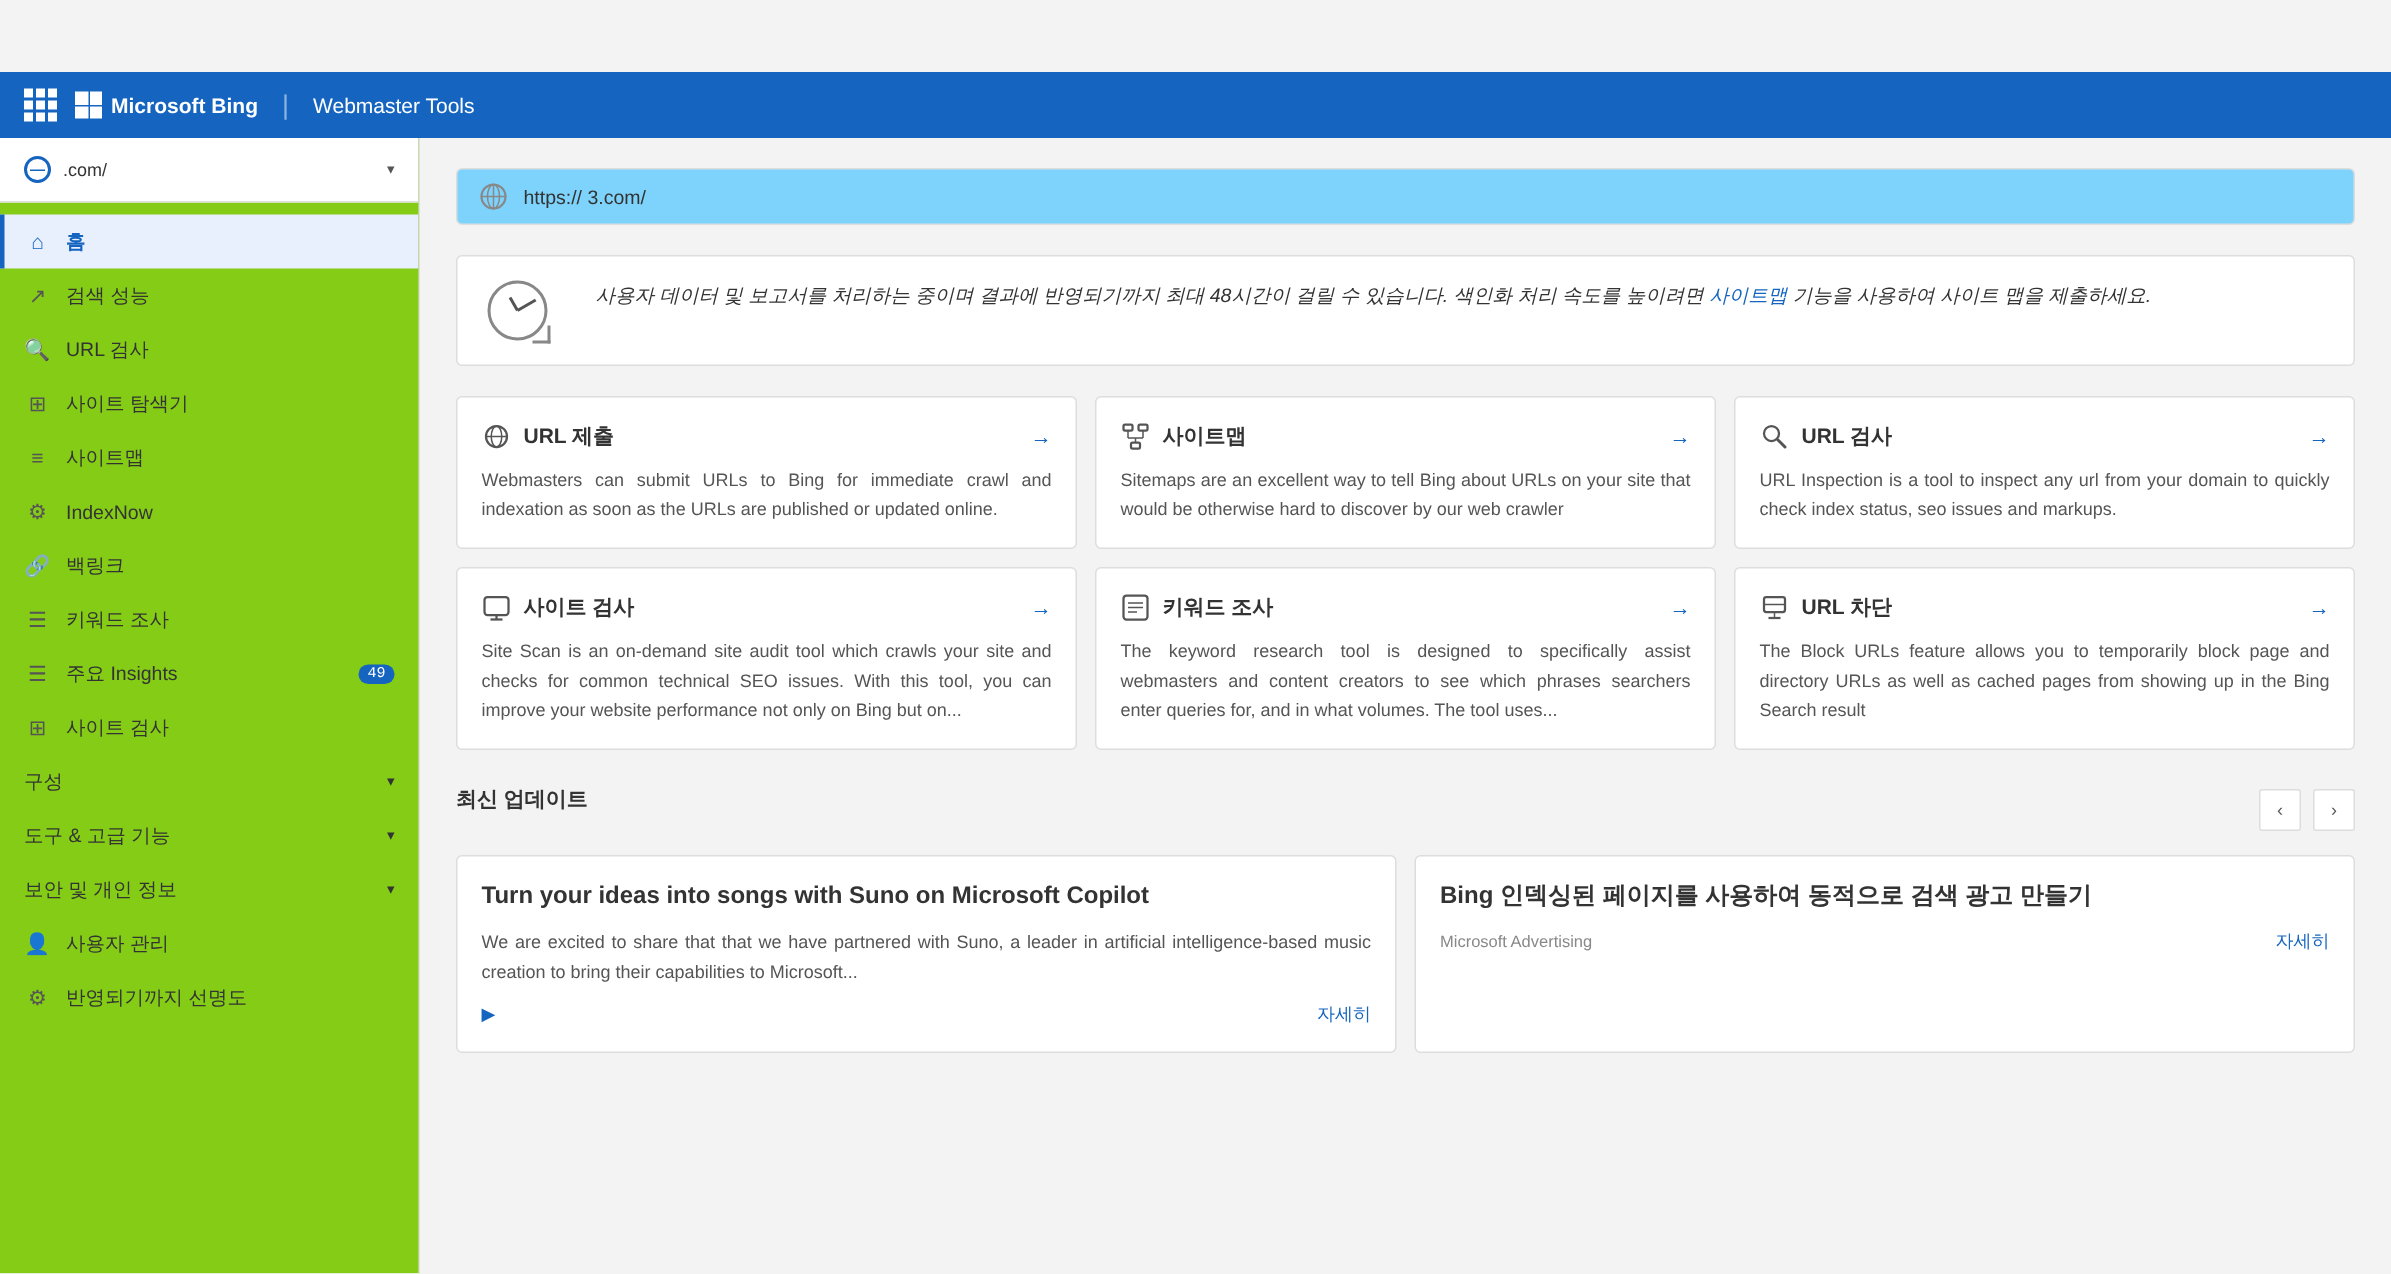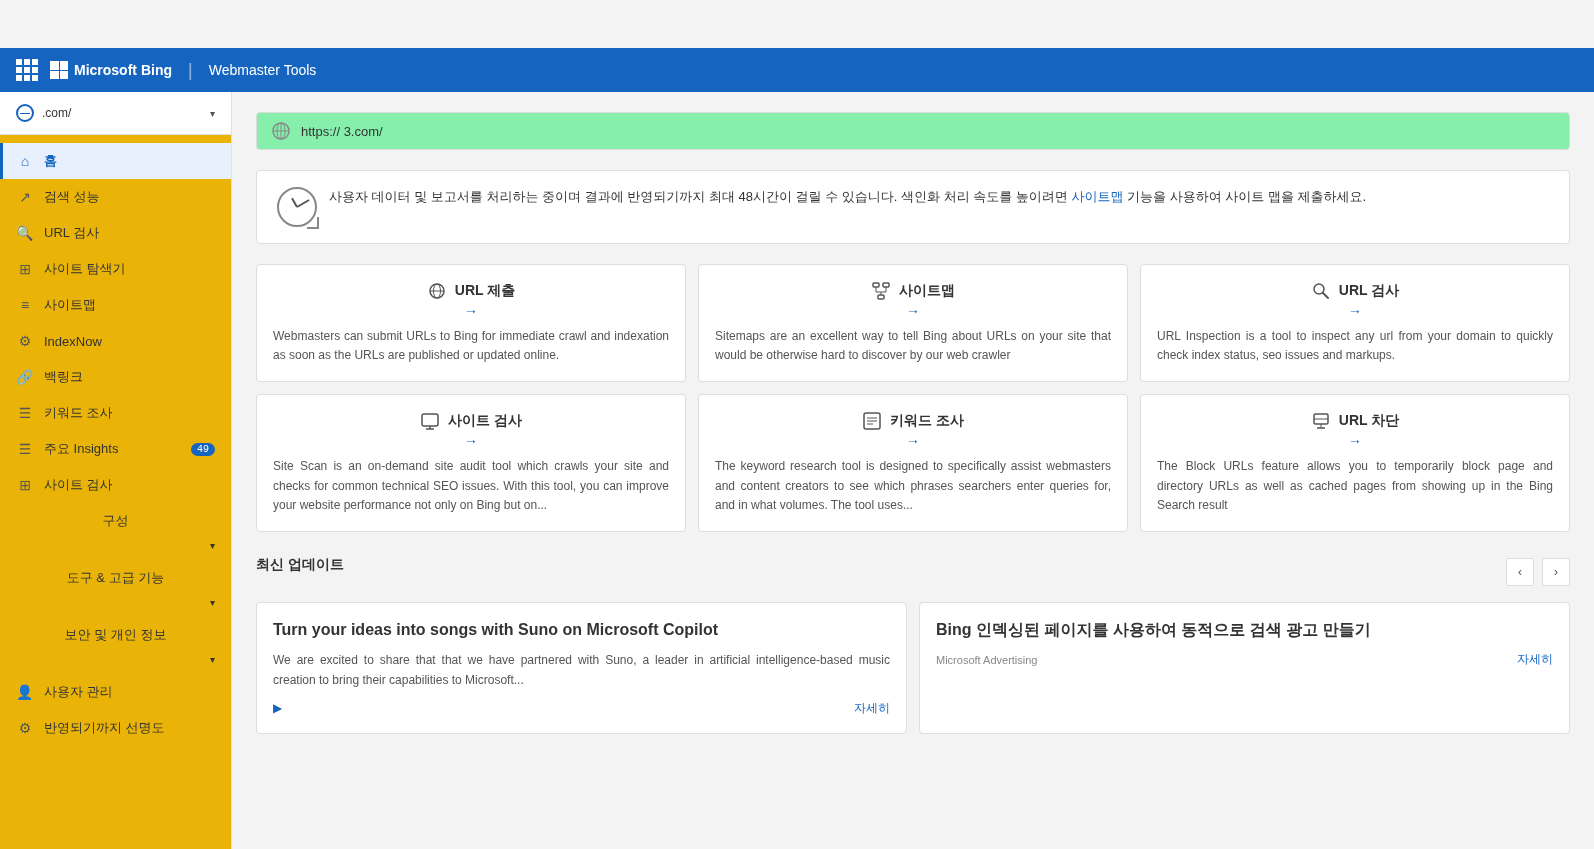--- a/index.html
+++ b/index.html
@@ -23,22 +23,22 @@
     .topbar-logo .win-icon { width: 18px; height: 18px; display: grid; grid-template-columns: 1fr 1fr; gap: 1px; }
     .topbar-logo .win-icon span { background: white; display: block; }
     .topbar-separator { color: rgba(255,255,255,0.5); font-size: 18px; margin: 0 4px; }
     .topbar-title { font-size: 14px; font-weight: 400; }
 
     
     .layout { display: flex; flex: 1; overflow: hidden; }
 
     
     .sidebar {
-      width: 232px;
-      background: #eab308;
+      width: 280px;
+      background: #84cc16;
       border-right: 1px solid #e0e0e0;
       display: flex;
       flex-direction: column;
       overflow-y: auto;
       flex-shrink: 0;
     }
     .sidebar-site-selector {
       display: flex;
       align-items: center;
       padding: 12px 16px;
@@ -69,21 +69,20 @@
     .nav-item.active .nav-icon { color: #1565c0; }
     .nav-group-header {
       display: flex;
       align-items: center;
       padding: 9px 16px;
       gap: 10px;
       cursor: pointer;
       color: #333;
       font-size: 13px;
       font-weight: 500;
-      flex-direction: column;
     }
     .nav-group-header .chevron { margin-left: auto; font-size: 10px; }
     .nav-badge {
       background: #1565c0;
       color: white;
       font-size: 10px;
       border-radius: 10px;
       padding: 1px 6px;
       margin-left: auto;
       font-family: Liberation Mono, monospace;
@@ -95,42 +94,43 @@
       overflow-y: auto;
       background: #f3f3f3;
       padding: 20px 24px;
     }
 
     
     .url-bar {
       display: flex;
       align-items: center;
       gap: 10px;
-      background: #86efac;
+      background: #7dd3fc;
       border: 1px solid #ddd;
       border-radius: 4px;
       padding: 8px 14px;
       margin-bottom: 20px;
       font-size: 13px;
       color: #333;
     }
 
     
     .info-banner {
       background: #fff;
       border: 1px solid #ddd;
       border-radius: 4px;
       padding: 16px 20px;
       display: flex;
       align-items: flex-start;
-      gap: 12px;
+      gap: 32px;
       margin-bottom: 20px;
       font-size: 13px;
       color: #333;
       line-height: 1.6;
+      font-style: italic;
     }
     .clock-icon { width: 40px; height: 40px; border: 2px solid #888; border-radius: 50%; flex-shrink: 0; position: relative; display: flex; align-items: center; justify-content: center; }
     .clock-icon::before { content: ''; position: absolute; bottom: -4px; right: -4px; width: 10px; height: 10px; border-right: 2px solid #888; border-bottom: 2px solid #888; }
     .clock-hand-h { position: absolute; width: 2px; height: 10px; background: #555; bottom: 50%; left: 50%; transform-origin: bottom center; transform: translateX(-50%) rotate(-30deg); }
     .clock-hand-m { position: absolute; width: 2px; height: 14px; background: #555; bottom: 50%; left: 50%; transform-origin: bottom center; transform: translateX(-50%) rotate(60deg); }
     .info-banner a { color: #1565c0; text-decoration: none; }
 
     
     .section-title { font-size: 14px; font-weight: 600; color: #333; margin-bottom: 14px; }
 
@@ -146,21 +146,20 @@
       border: 1px solid #ddd;
       border-radius: 4px;
       padding: 16px;
       cursor: pointer;
     }
     .card-header {
       display: flex;
       align-items: center;
       justify-content: space-between;
       margin-bottom: 10px;
-      flex-direction: column;
     }
     .card-title-group { display: flex; align-items: center; gap: 8px; }
     .card-icon { width: 20px; height: 20px; display: flex; align-items: center; justify-content: center; font-size: 15px; color: #555; }
     .card-title { font-size: 14px; font-weight: 600; color: #333; }
     .card-arrow { font-size: 14px; color: #1565c0; }
     .card-desc { font-size: 12px; color: #555; line-height: 1.6; text-align: justify; }
 
     
     .updates-section { margin-bottom: 20px; }
     .updates-header { display: flex; align-items: center; justify-content: space-between; margin-bottom: 14px; }

